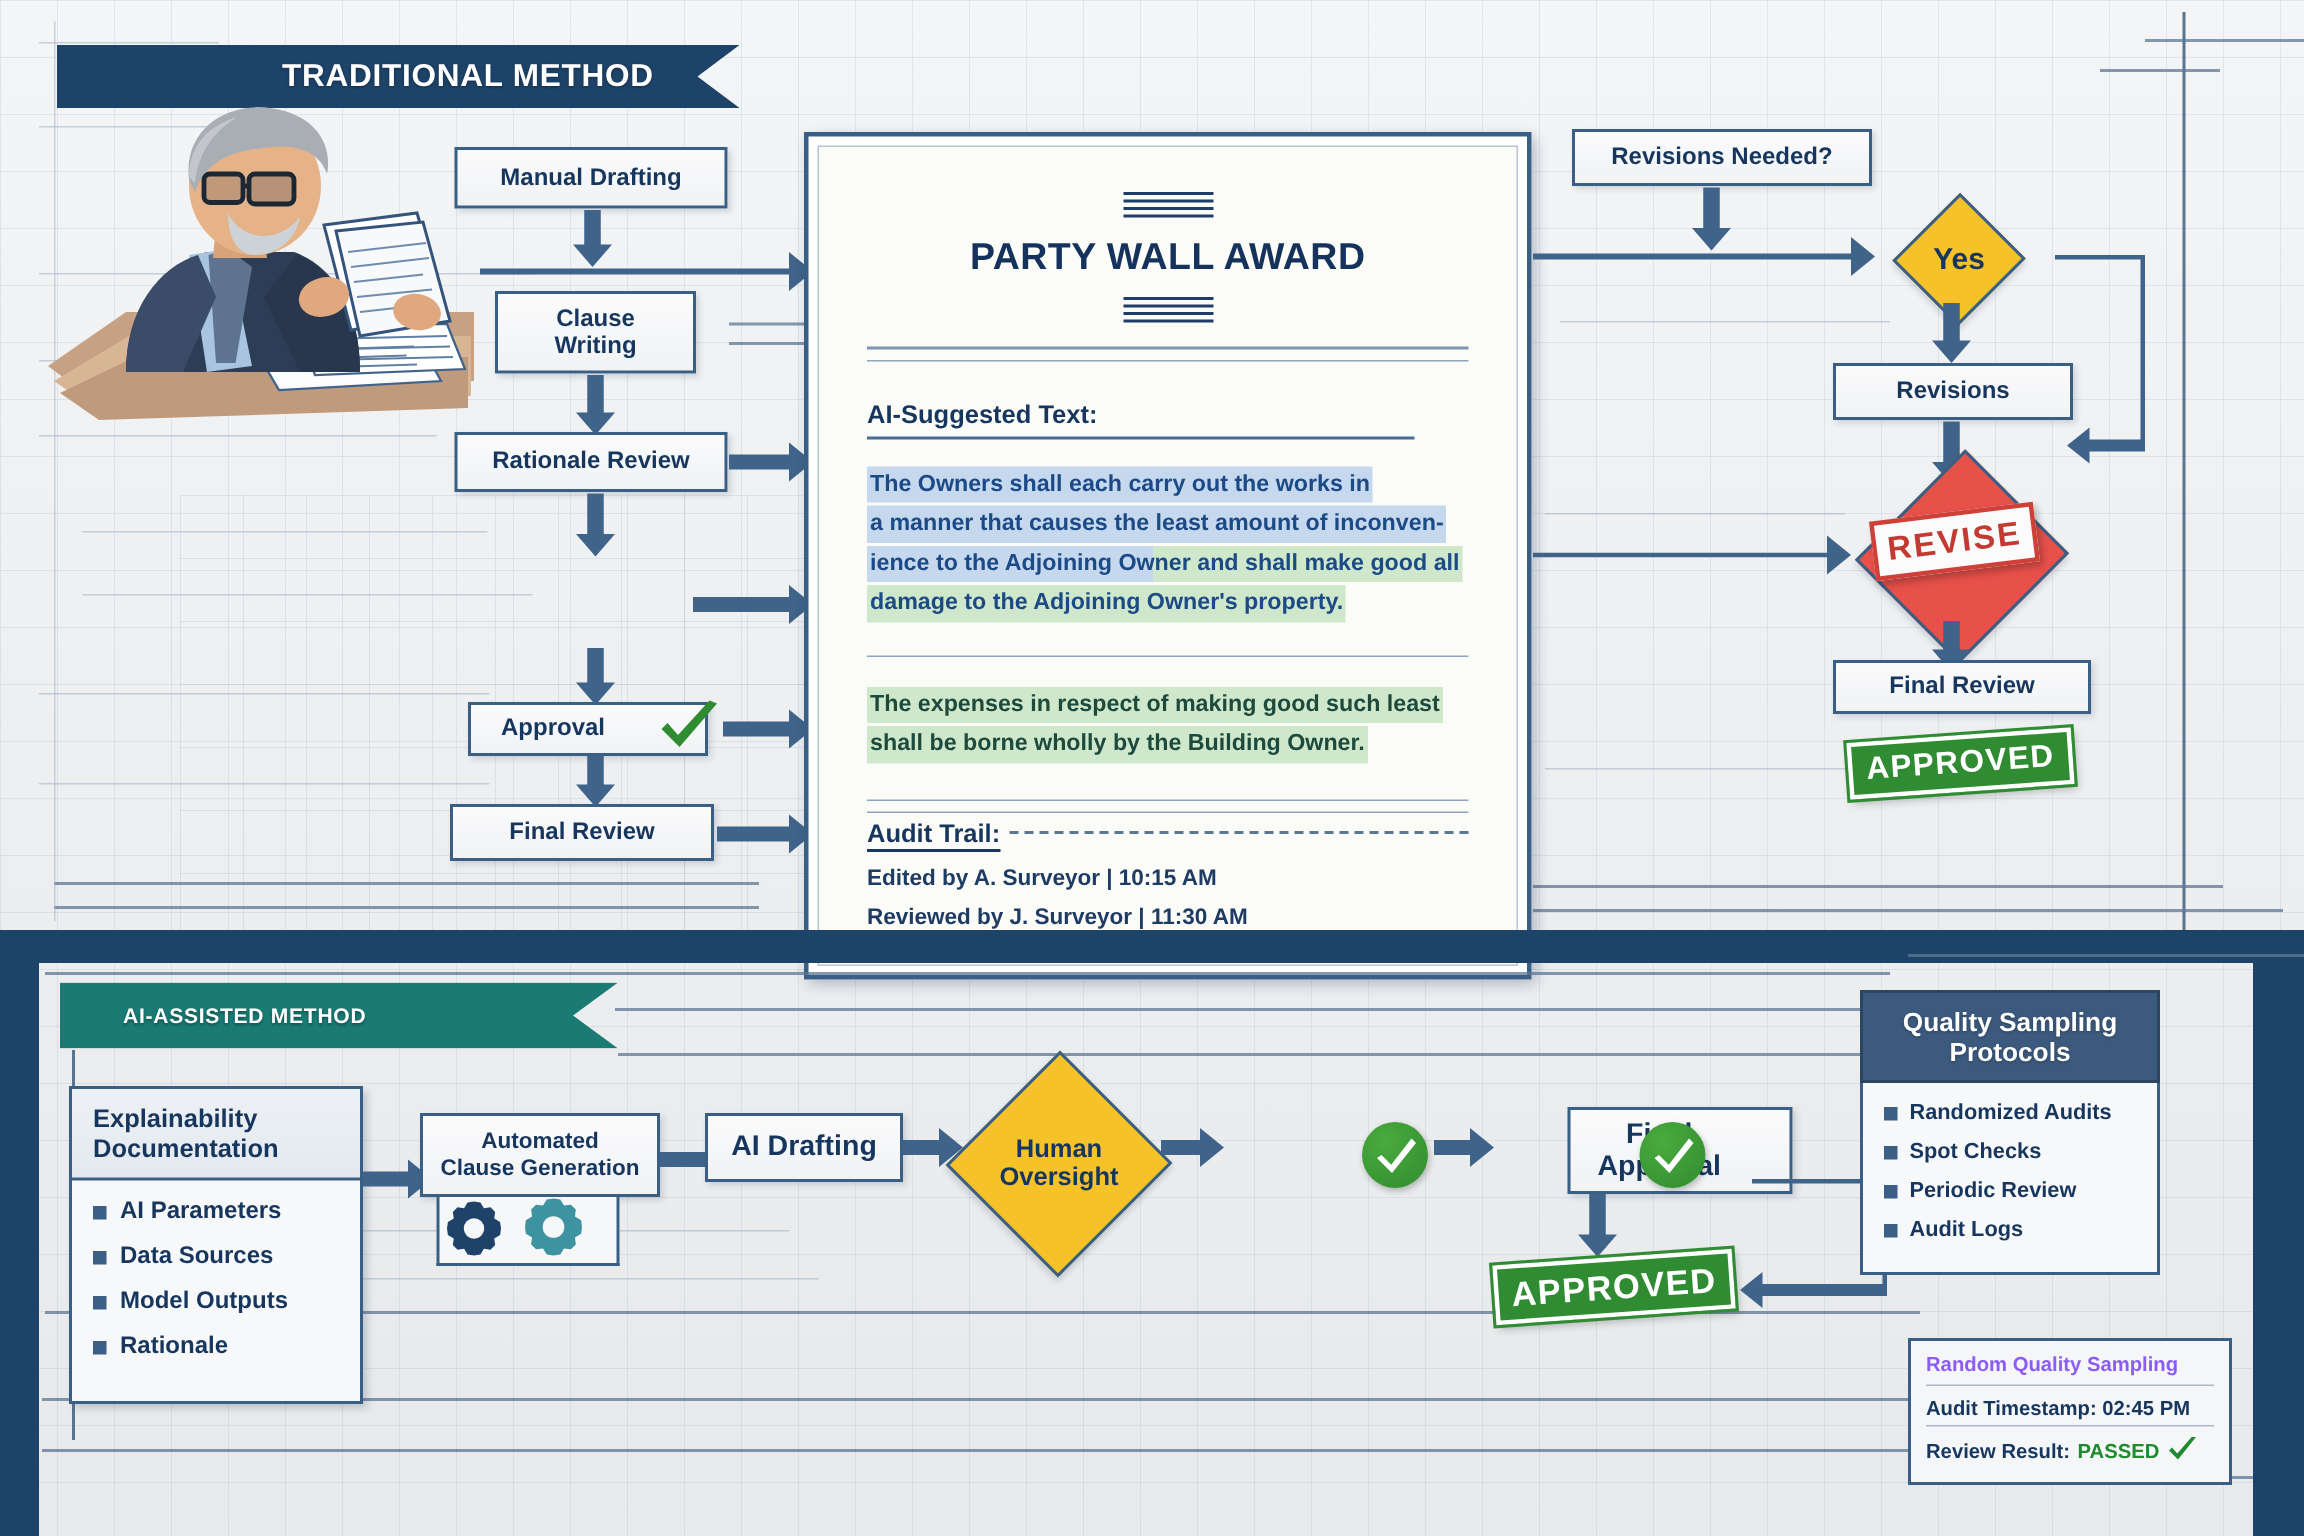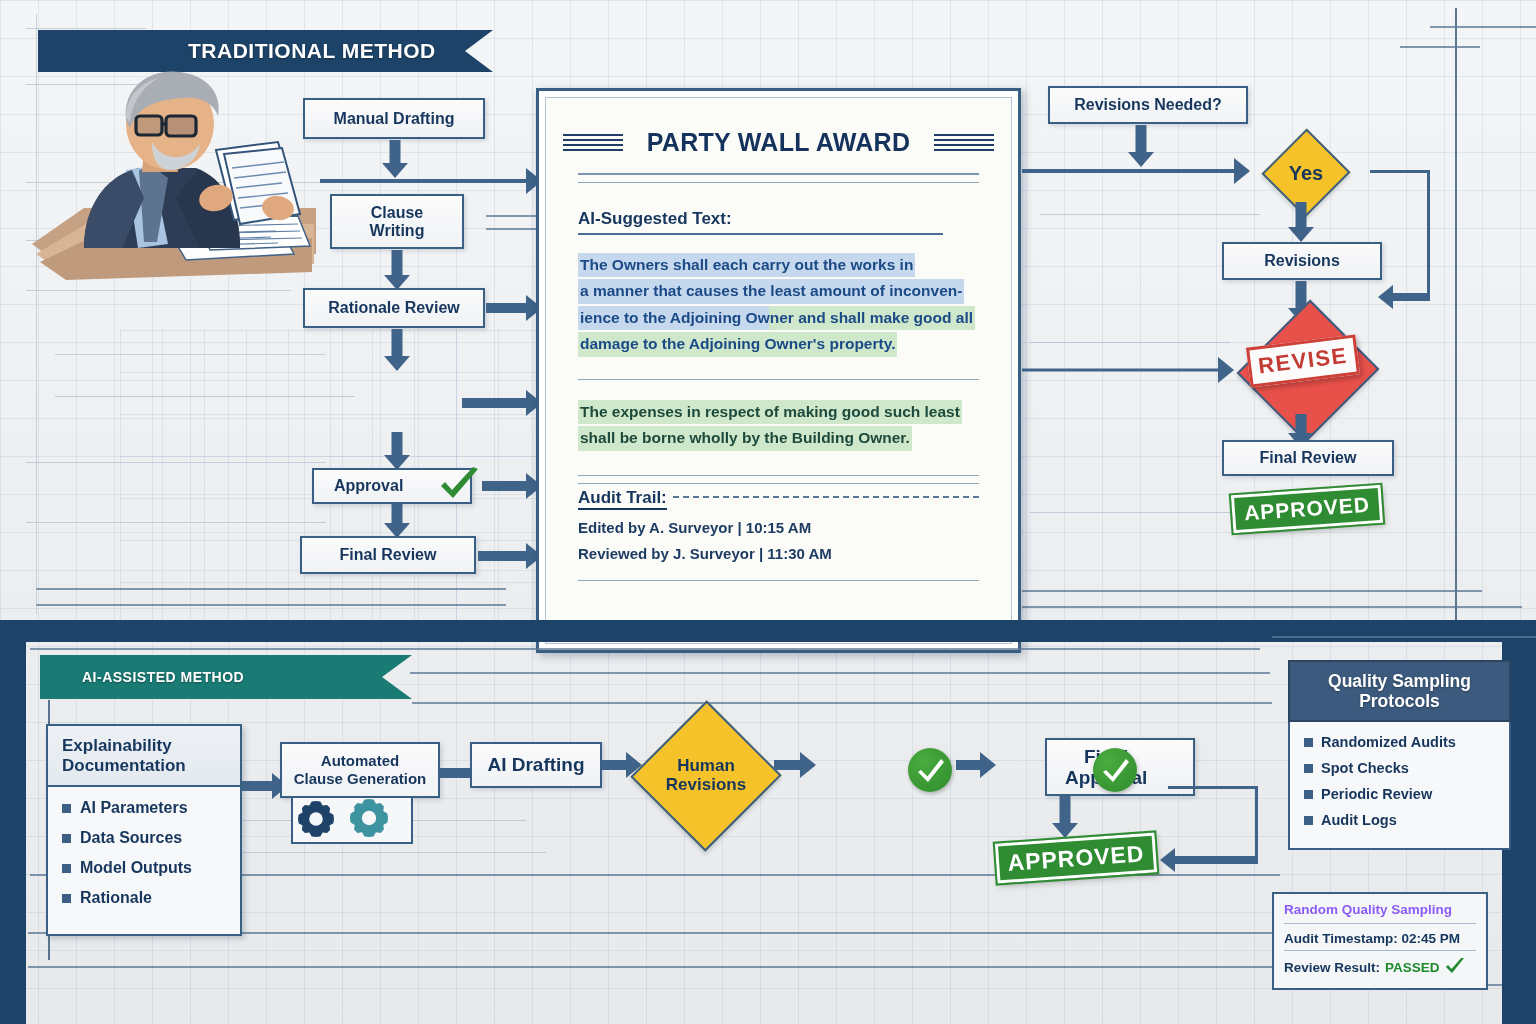--- a/index.html
+++ b/index.html
@@ -148,22 +148,23 @@
   }
   .doc-inner {
     width:100%; height:100%;
     border:1px solid #b6c4d4;
     background:#fbfbf8;
     padding:8px 10px;
     position:relative;
     overflow:hidden;
   }
   .doc-title {
-    display:flex; align-items:center; justify-content:center; gap:24px;
+    display:flex; align-items:center; justify-content:flex-end; gap:12px;
     margin-top:22px;
+    flex-direction:column;
   }
   .doc-title .tbars { display:flex; flex-direction:column; gap:3px; width:60px; }
   .doc-title .tbars i { display:block; height:2px; background:#1f3d66; }
   .doc-title h1 { font-size:25px; color:#14325c; letter-spacing:.3px; white-space:nowrap; }
   .dline { height:1px; background:#8fa5bd; margin:0 22px; }
   .dline.thick { height:2px; background:#7d95b0; }
   .sug-label { margin:26px 0 0 22px; font-size:17px; font-weight:bold; color:#17365d; }
   .sug-ul { height:2px; background:#4a6d96; margin:4px 22px 0 22px; width:82%; }
   .clause { margin:18px 22px 0 22px; }
   .clause span.ln {
@@ -191,21 +192,21 @@
     border-bottom:2px solid #3a5f85;
   }
   .card-body { padding:12px 14px; }
   .card-body li {
     list-style:none; font-size:16px; color:#17365d; font-weight:bold;
     margin-bottom:12px; display:flex; align-items:center; gap:9px;
   }
   .bullet { width:9px; height:9px; background:#3c5f85; flex:none; }
 
   
-  .qs { position:absolute; left:1288px; top:660px; width:223px; }
+  .qs { position:absolute; left:1240px; top:660px; width:200px; }
   .qs-head {
     background:#3c5a7d; color:#fff; font-weight:bold; font-size:17.5px;
     text-align:center; padding:9px 6px; line-height:1.15;
     border:2px solid #2c4561;
     text-shadow:0 1px 2px rgba(0,0,0,.3);
   }
   .qs-body {
     background:#f7f8f9; border:2px solid #3a5f85; border-top:none;
     padding:12px 10px 10px 14px;
   }
@@ -602,21 +603,21 @@
     <span>AI Drafting</span>
   </div>
   <div class="arrow-r" style="left:602px; top:752px; width:40px; height:26px;">
     <div class="stem" style="width:24px;"></div>
       <div class="head"></div>
   </div>
 
   <div class="diamond" style="left:638px; top:722px; width:136px; height:108px;">
     <div class="dshape" style="left:15px; right:15px; top:0; bottom:0;"></div>
     <div class="dlabel" style="font-size:17px; white-space:pre-line;">Human
-Revisions</div>
+Oversight</div>
   </div>
   <div class="arrow-r" style="left:774px; top:752px; width:42px; height:26px;">
     <div class="stem" style="width:26px;"></div>
       <div class="head"></div>
   </div>
 
   <div class="check-circle" style="left:908px; top:748px; width:44px; height:44px;">
     <svg width="30" height="30" viewBox="0 0 30 30">
         <path d="M6 15 L12.5 21.5 L26 4 L29 7 L13 27 L3 17 Z" fill="#ffffff"></path>
       </svg>

